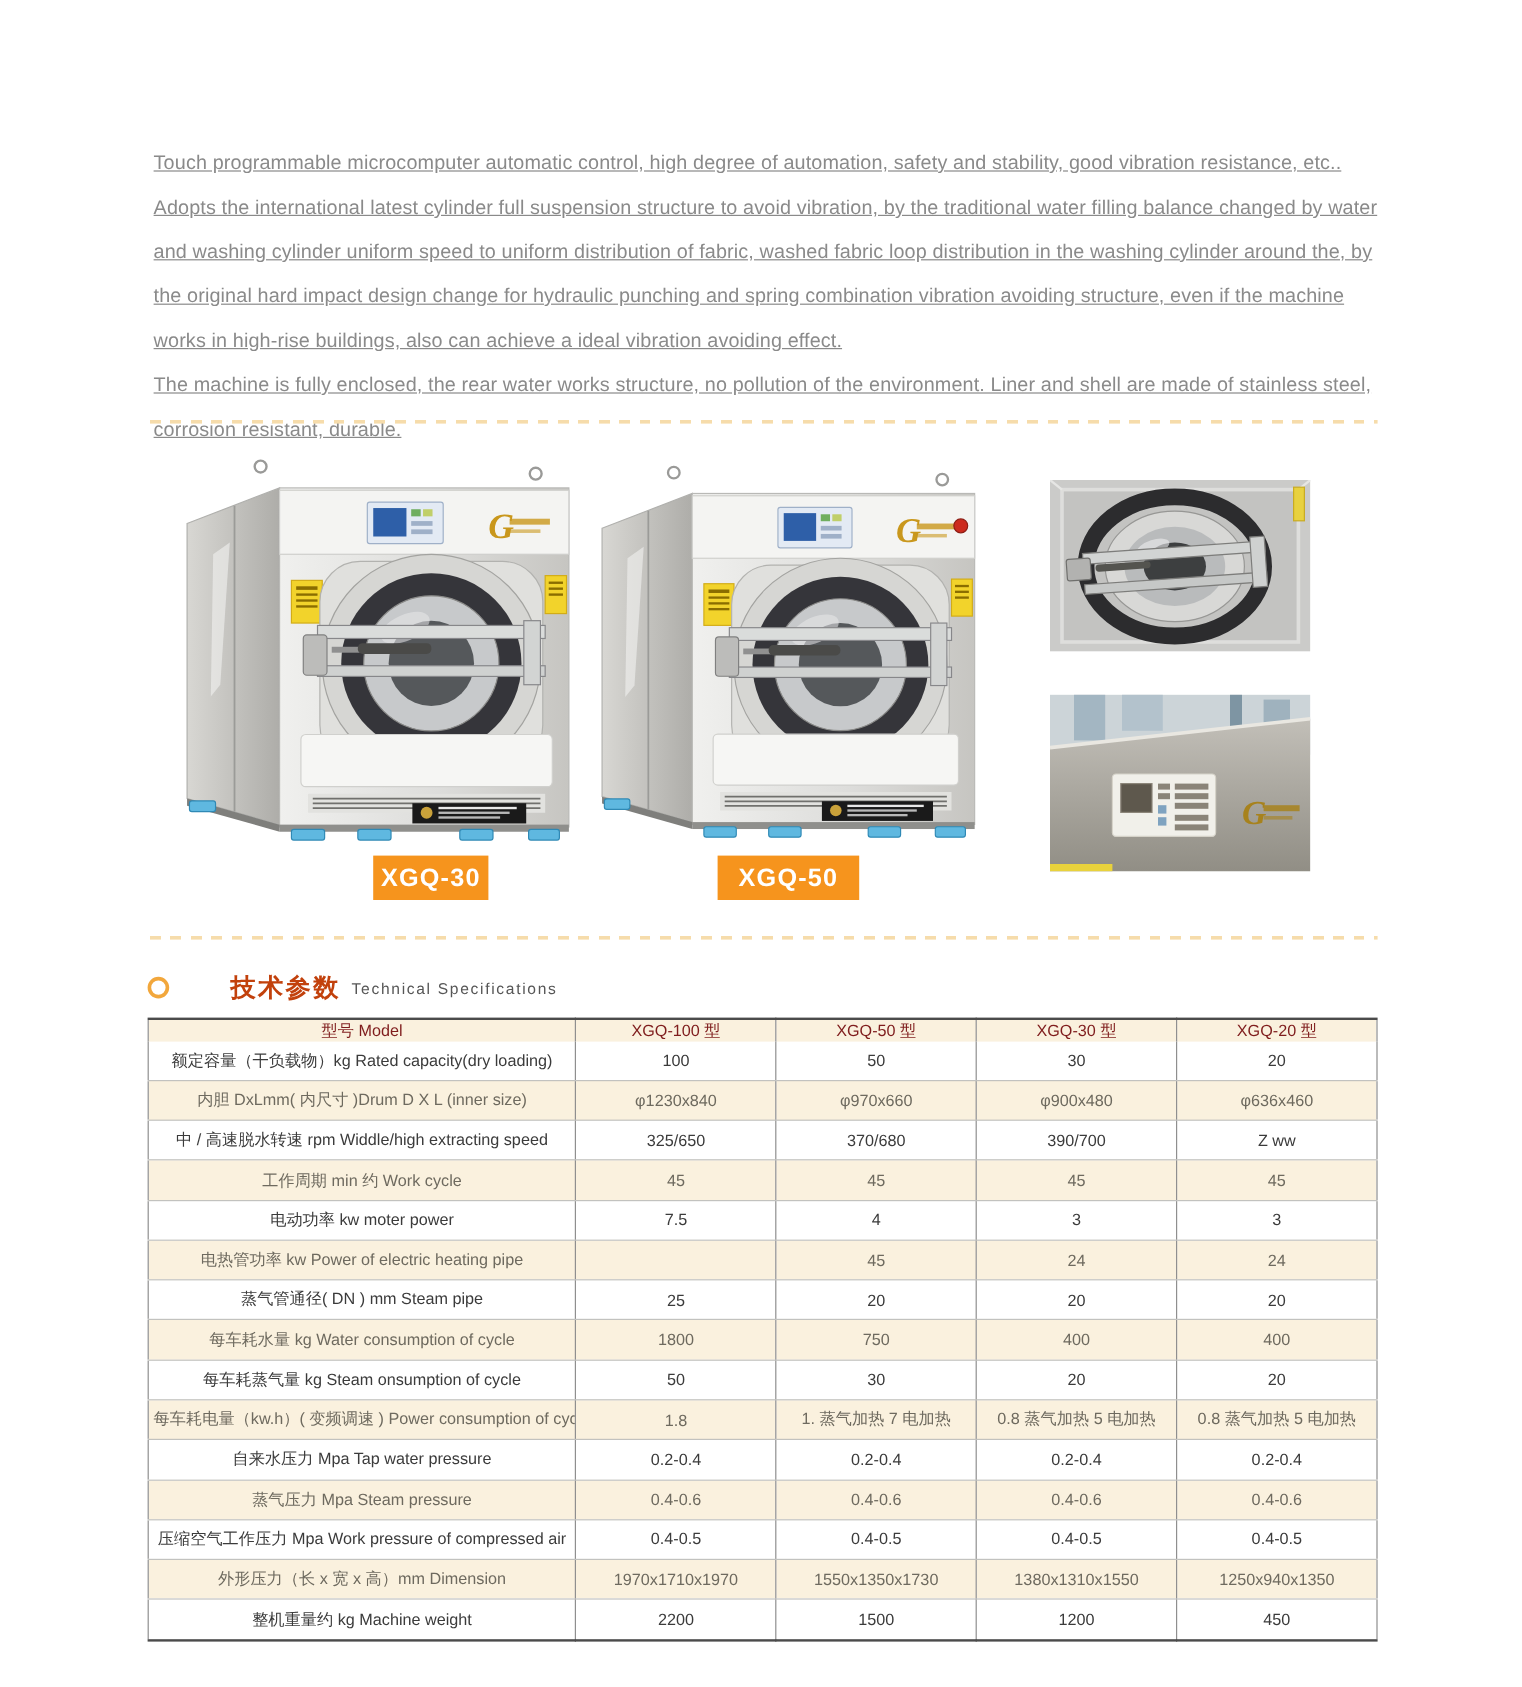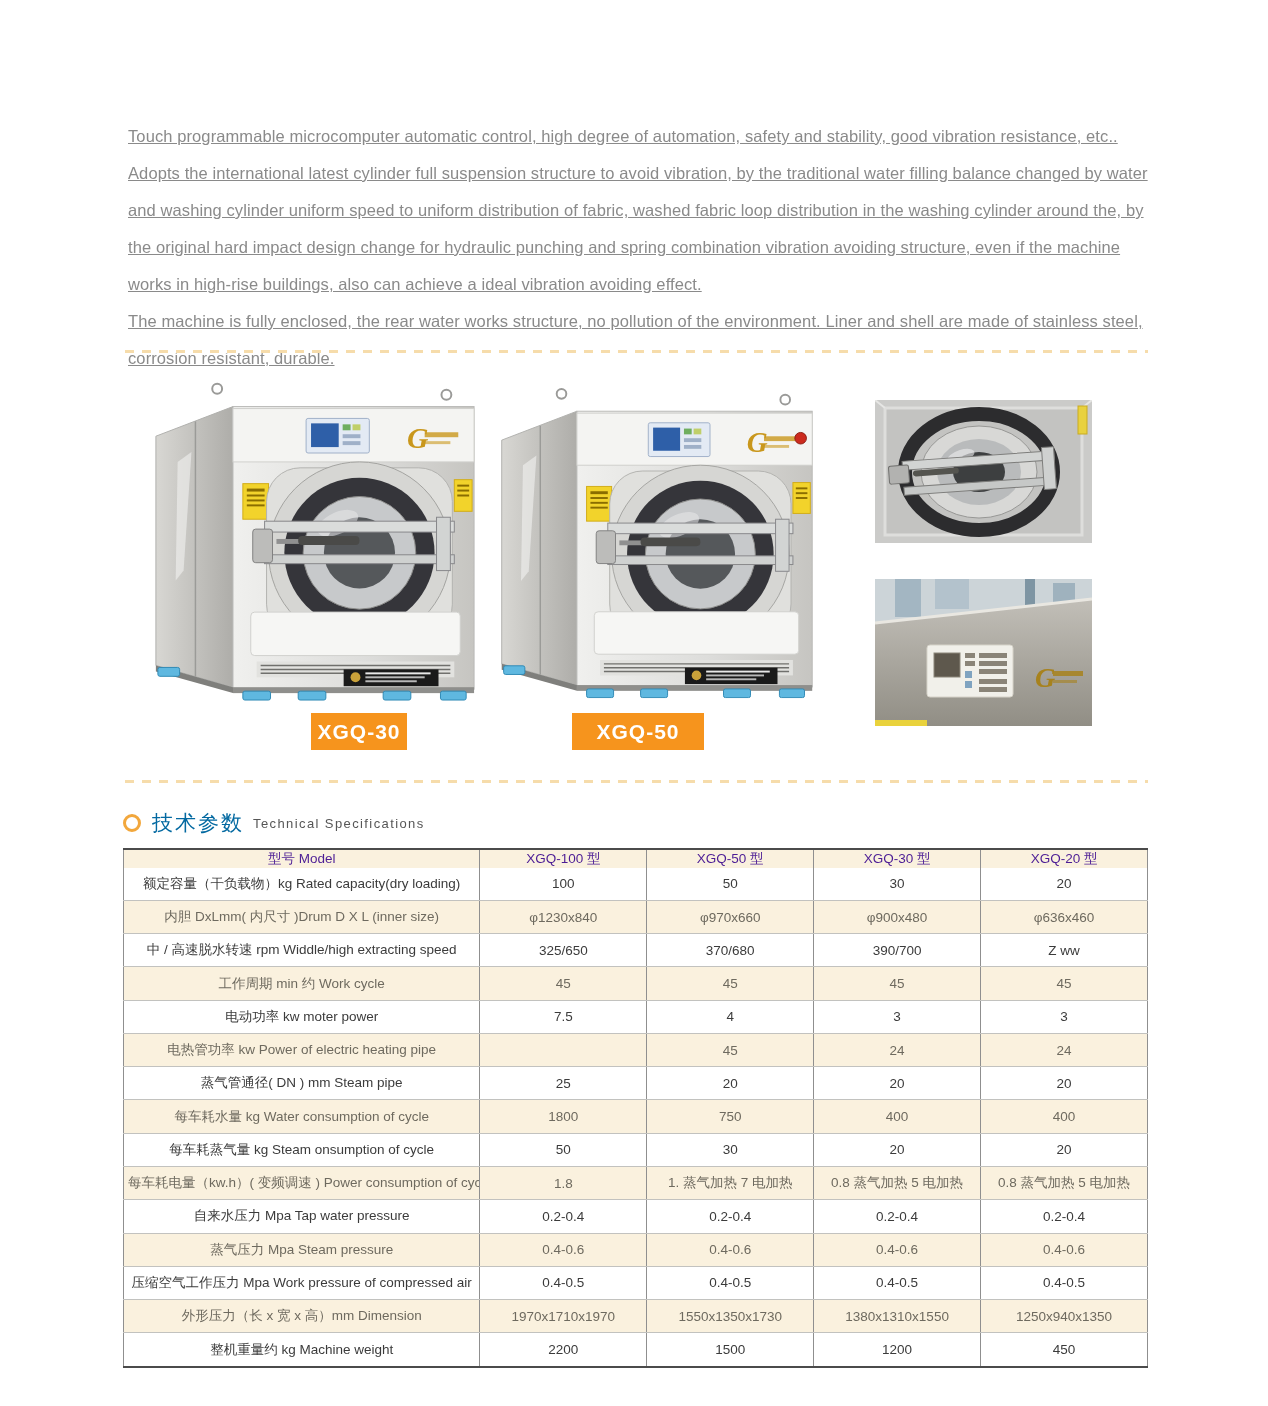--- a/index.html
+++ b/index.html
@@ -31,32 +31,32 @@
   #photo-door  { left:875px; top:400px; width:217px; height:143px; }
   #photo-panel { left:875px; top:578px; width:217px; height:149px; }
   .photo svg { display:block; width:100%; height:100%; }
 
   .model-badge {
     position:absolute; top:713px; height:37px; line-height:37px;
     background:#f6941d; color:#ffffff; font-weight:bold; font-size:21px;
     text-align:center; letter-spacing:1px;
   }
   #badge-xgq30 { left:267px; width:96px;margin-left:44px; }
-  #badge-xgq50 { left:572px; width:132px; }
+  #badge-xgq50 { left:598px; width:118px; }
 
   
   #section-heading {
     position:absolute; left:123px; top:809px; display:flex; align-items:center;
   }
   #section-heading .ring {
     width:12px; height:12px; border:3px solid #f2a73c; border-radius:50%;
     margin-right:11px; background:#fff;
   }
   #section-heading .zh {
-    font-size:21px; font-weight:normal; color:#0369a1; letter-spacing:2px;
+    font-size:21px; font-weight:bold; color:#c2410c; letter-spacing:2px;margin-left:40px;
   }
   #section-heading .en {
     font-size:13px; color:#565656; letter-spacing:1.4px; margin-left:9px;
   }
 
   
   #spec-table {
     position:absolute; left:123px; top:848px; width:1025px; height:520px;
     border-collapse:collapse; table-layout:fixed;
     font-size:13.5px;
@@ -65,21 +65,21 @@
   }
   #spec-table th, #spec-table td {
     border-right:1px solid #8f8f8f;
     border-bottom:1px solid #c2c2bf;
     text-align:center; vertical-align:middle;
     font-weight:normal; padding:0 4px;
     white-space:nowrap; overflow:hidden;
   }
   #spec-table th:last-child, #spec-table td:last-child { border-right:none; }
   #spec-table tr:last-child th, #spec-table tr:last-child td { border-bottom:none; }
-  #spec-table thead tr { background:#faf1de; color:#4c1d95; }
+  #spec-table thead tr { background:#faf1de; color:#7f1d1d; }
   #spec-table tbody tr:nth-child(odd)  { background:#ffffff; color:#3b3b3b; }
   #spec-table tbody tr:nth-child(even) { background:#faf1de; color:#6e6a5f; }
 </style>
 </head>
 <body>
 
 <div id="page">
 
   <svg width="0" height="0" style="position:absolute" aria-hidden="true">
     <defs>

